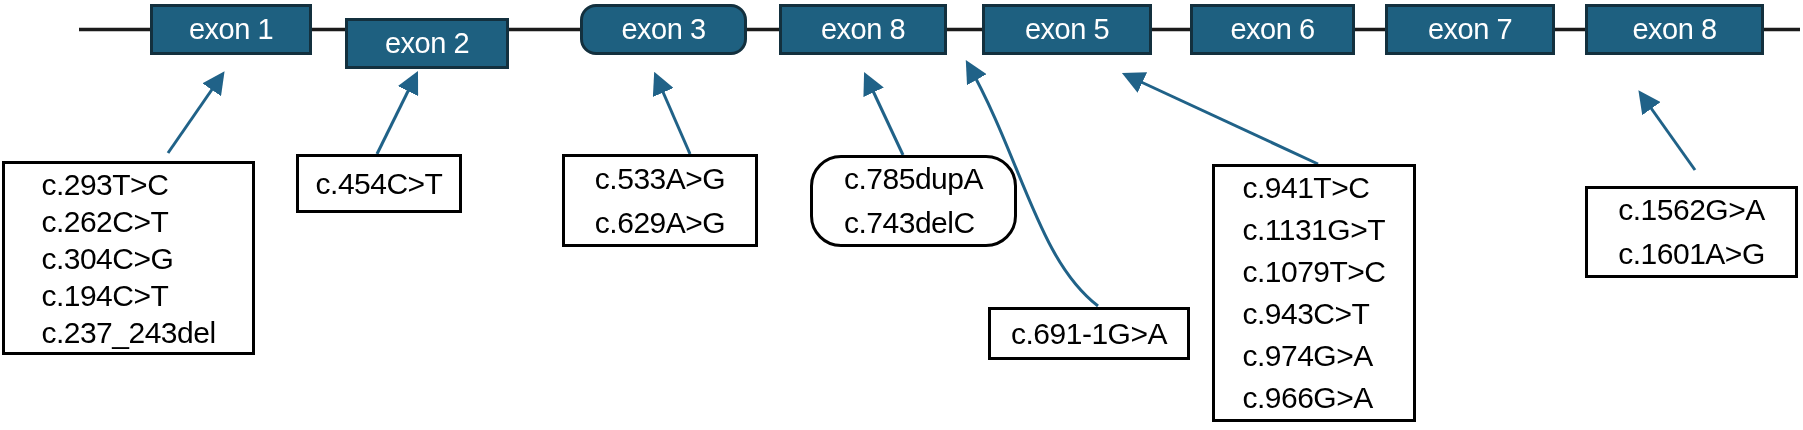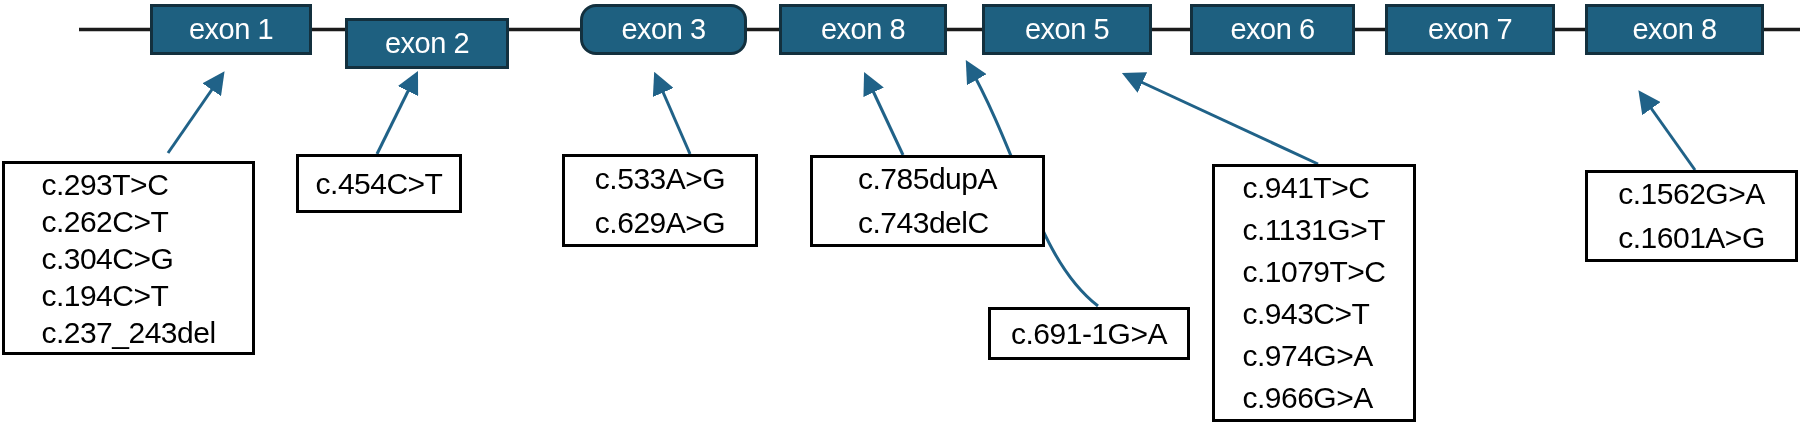--- a/index.html
+++ b/index.html
@@ -119,21 +119,21 @@
     </div>
   </div>
 
   <div class="mbox lh44" style="left:562px;top:154px;width:196px;height:93px;">
     <div class="inner">
       <div class="mline">c.533A&gt;G</div>
       <div class="mline">c.629A&gt;G</div>
     </div>
   </div>
 
-  <div class="mbox lh44" style="left:810px;top:155px;width:235px;height:92px;">
+  <div class="mbox lh44" style="left:810px;top:155px;width:207px;height:92px;border-radius:31px;">
     <div class="inner">
       <div class="mline">c.785dupA</div>
       <div class="mline">c.743delC</div>
     </div>
   </div>
 
   <div class="mbox" style="left:988px;top:307px;width:202px;height:53px;justify-content:center;">
     <div class="inner">
       <div class="mline">c.691-1G&gt;A</div>
     </div>
@@ -143,20 +143,20 @@
     <div class="inner">
       <div class="mline">c.941T&gt;C</div>
       <div class="mline">c.1131G&gt;T</div>
       <div class="mline">c.1079T&gt;C</div>
       <div class="mline">c.943C&gt;T</div>
       <div class="mline">c.974G&gt;A</div>
       <div class="mline">c.966G&gt;A</div>
     </div>
   </div>
 
-  <div class="mbox lh44" style="left:1585px;top:170px;width:213px;height:92px;justify-content:center;">
+  <div class="mbox lh44" style="left:1585px;top:186px;width:213px;height:92px;justify-content:center;">
     <div class="inner">
       <div class="mline">c.1562G&gt;A</div>
       <div class="mline">c.1601A&gt;G</div>
     </div>
   </div>
 
 </div>
 
 </body></html>

